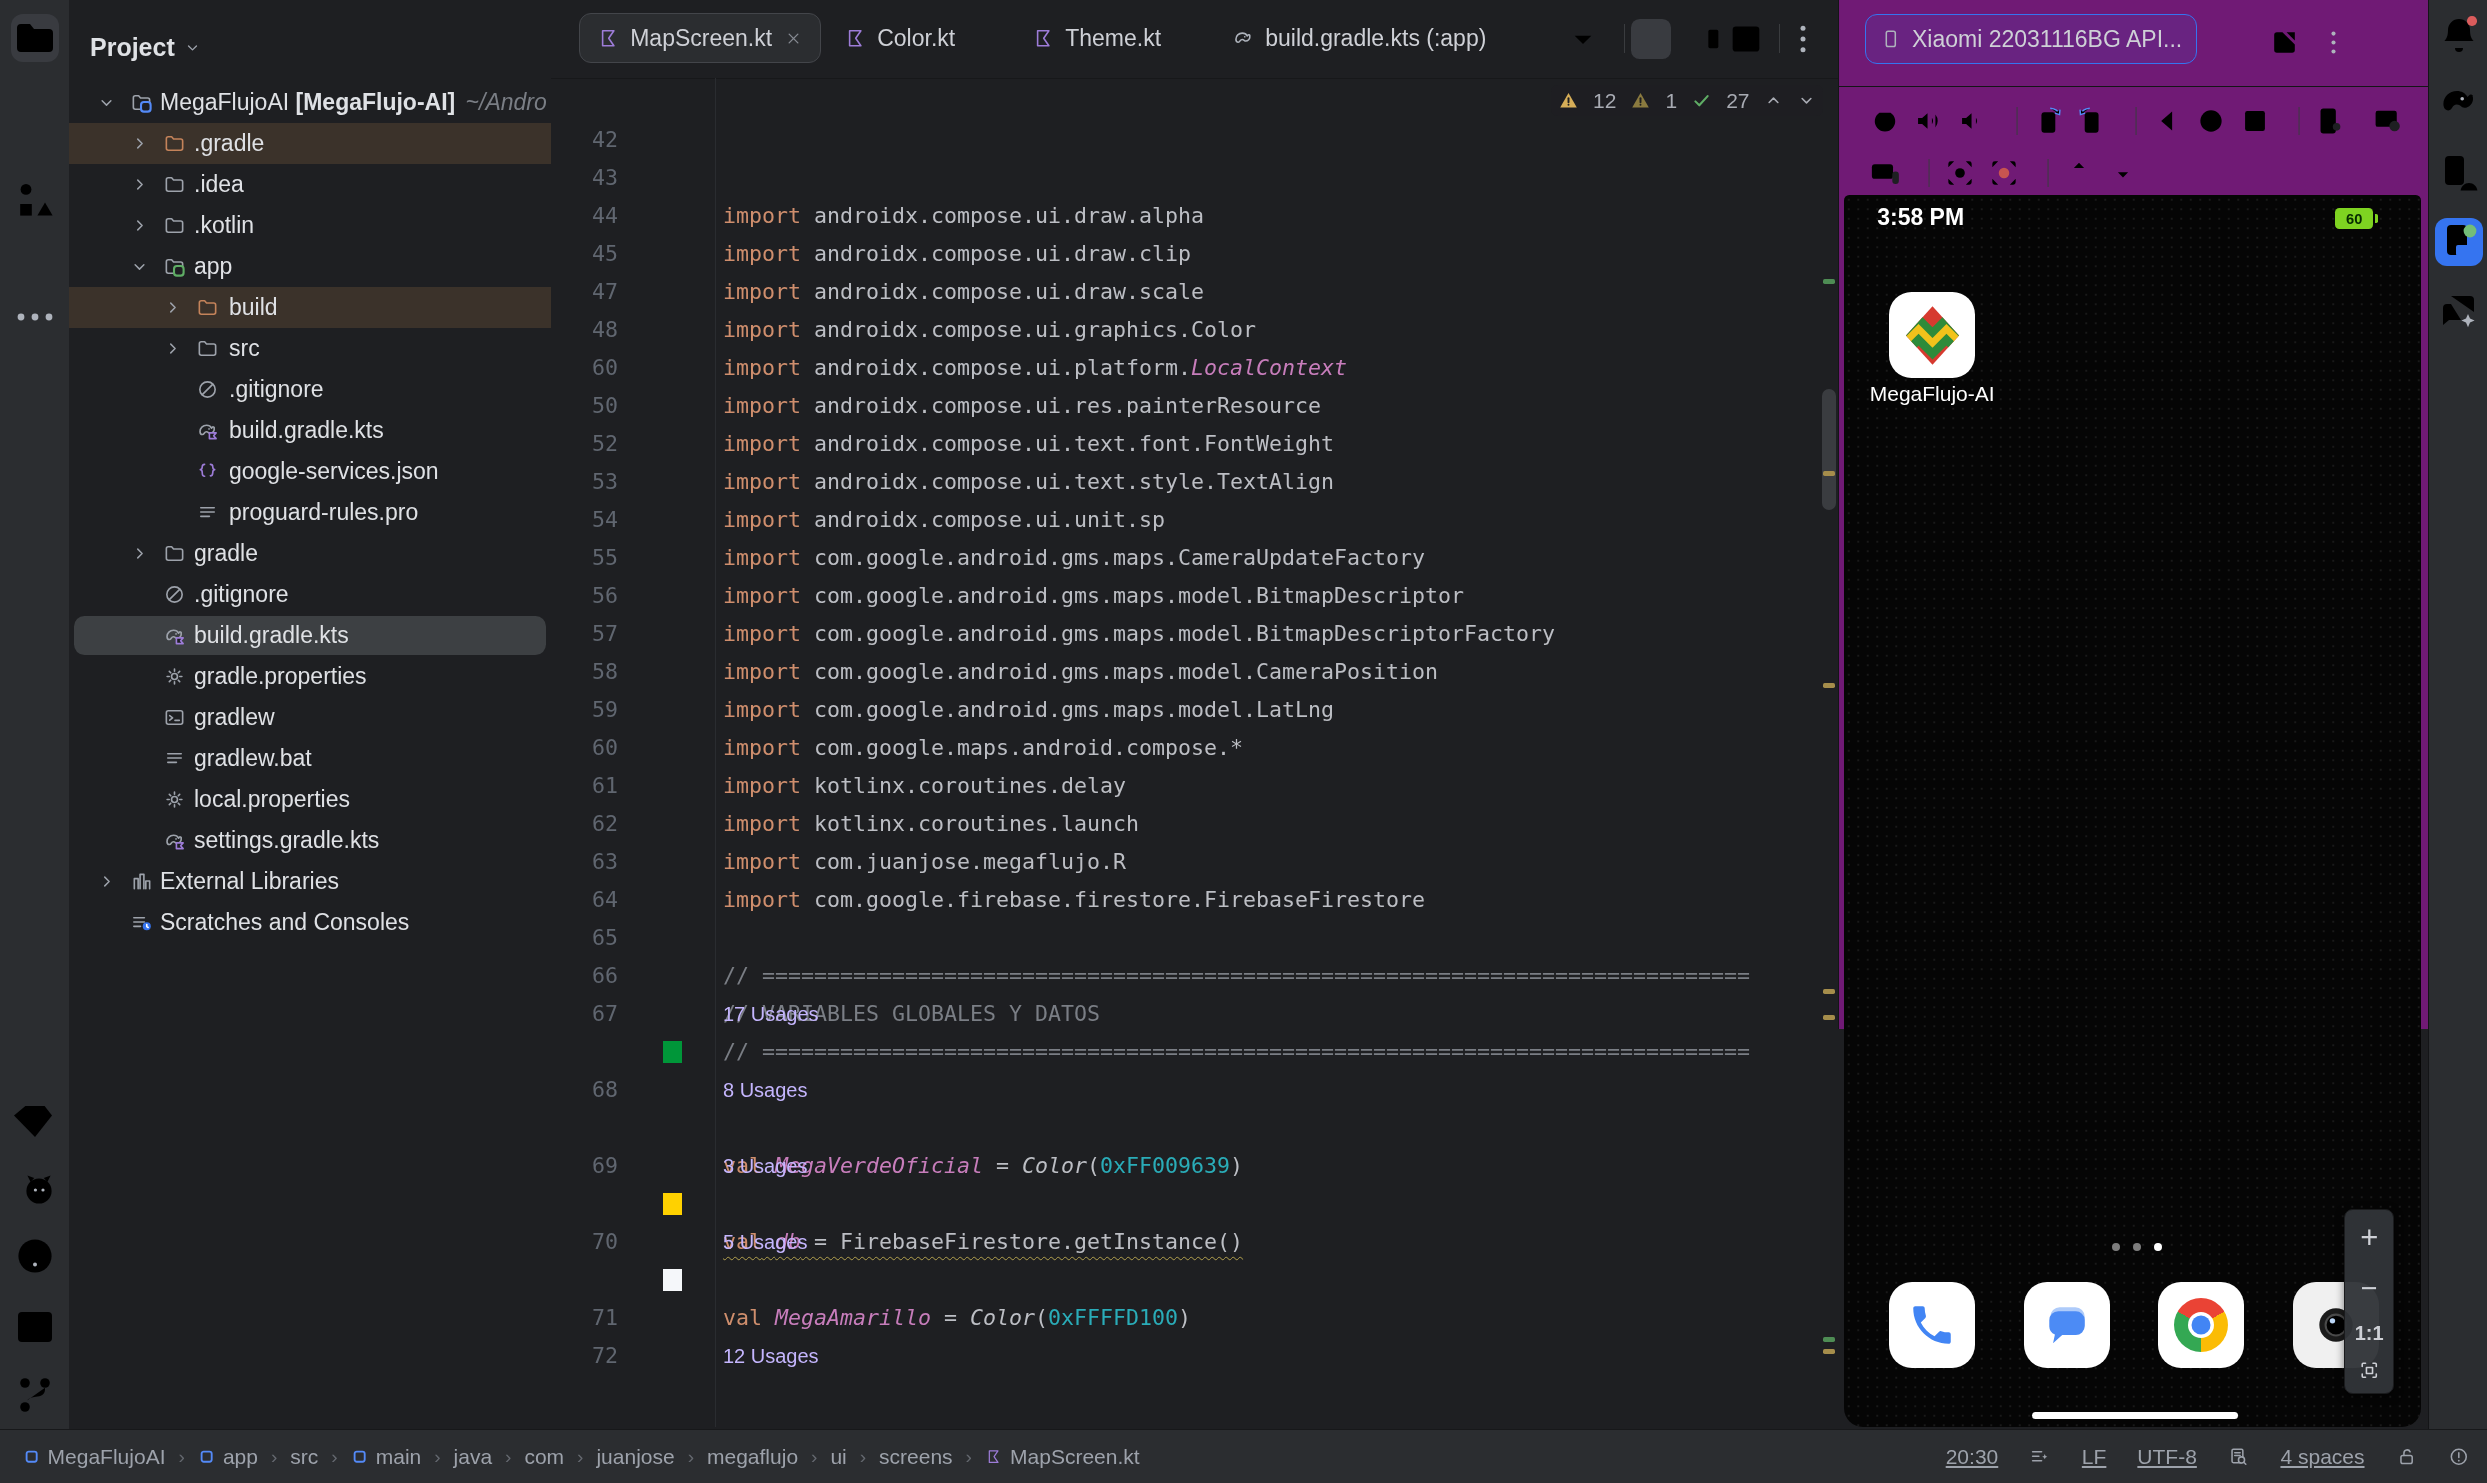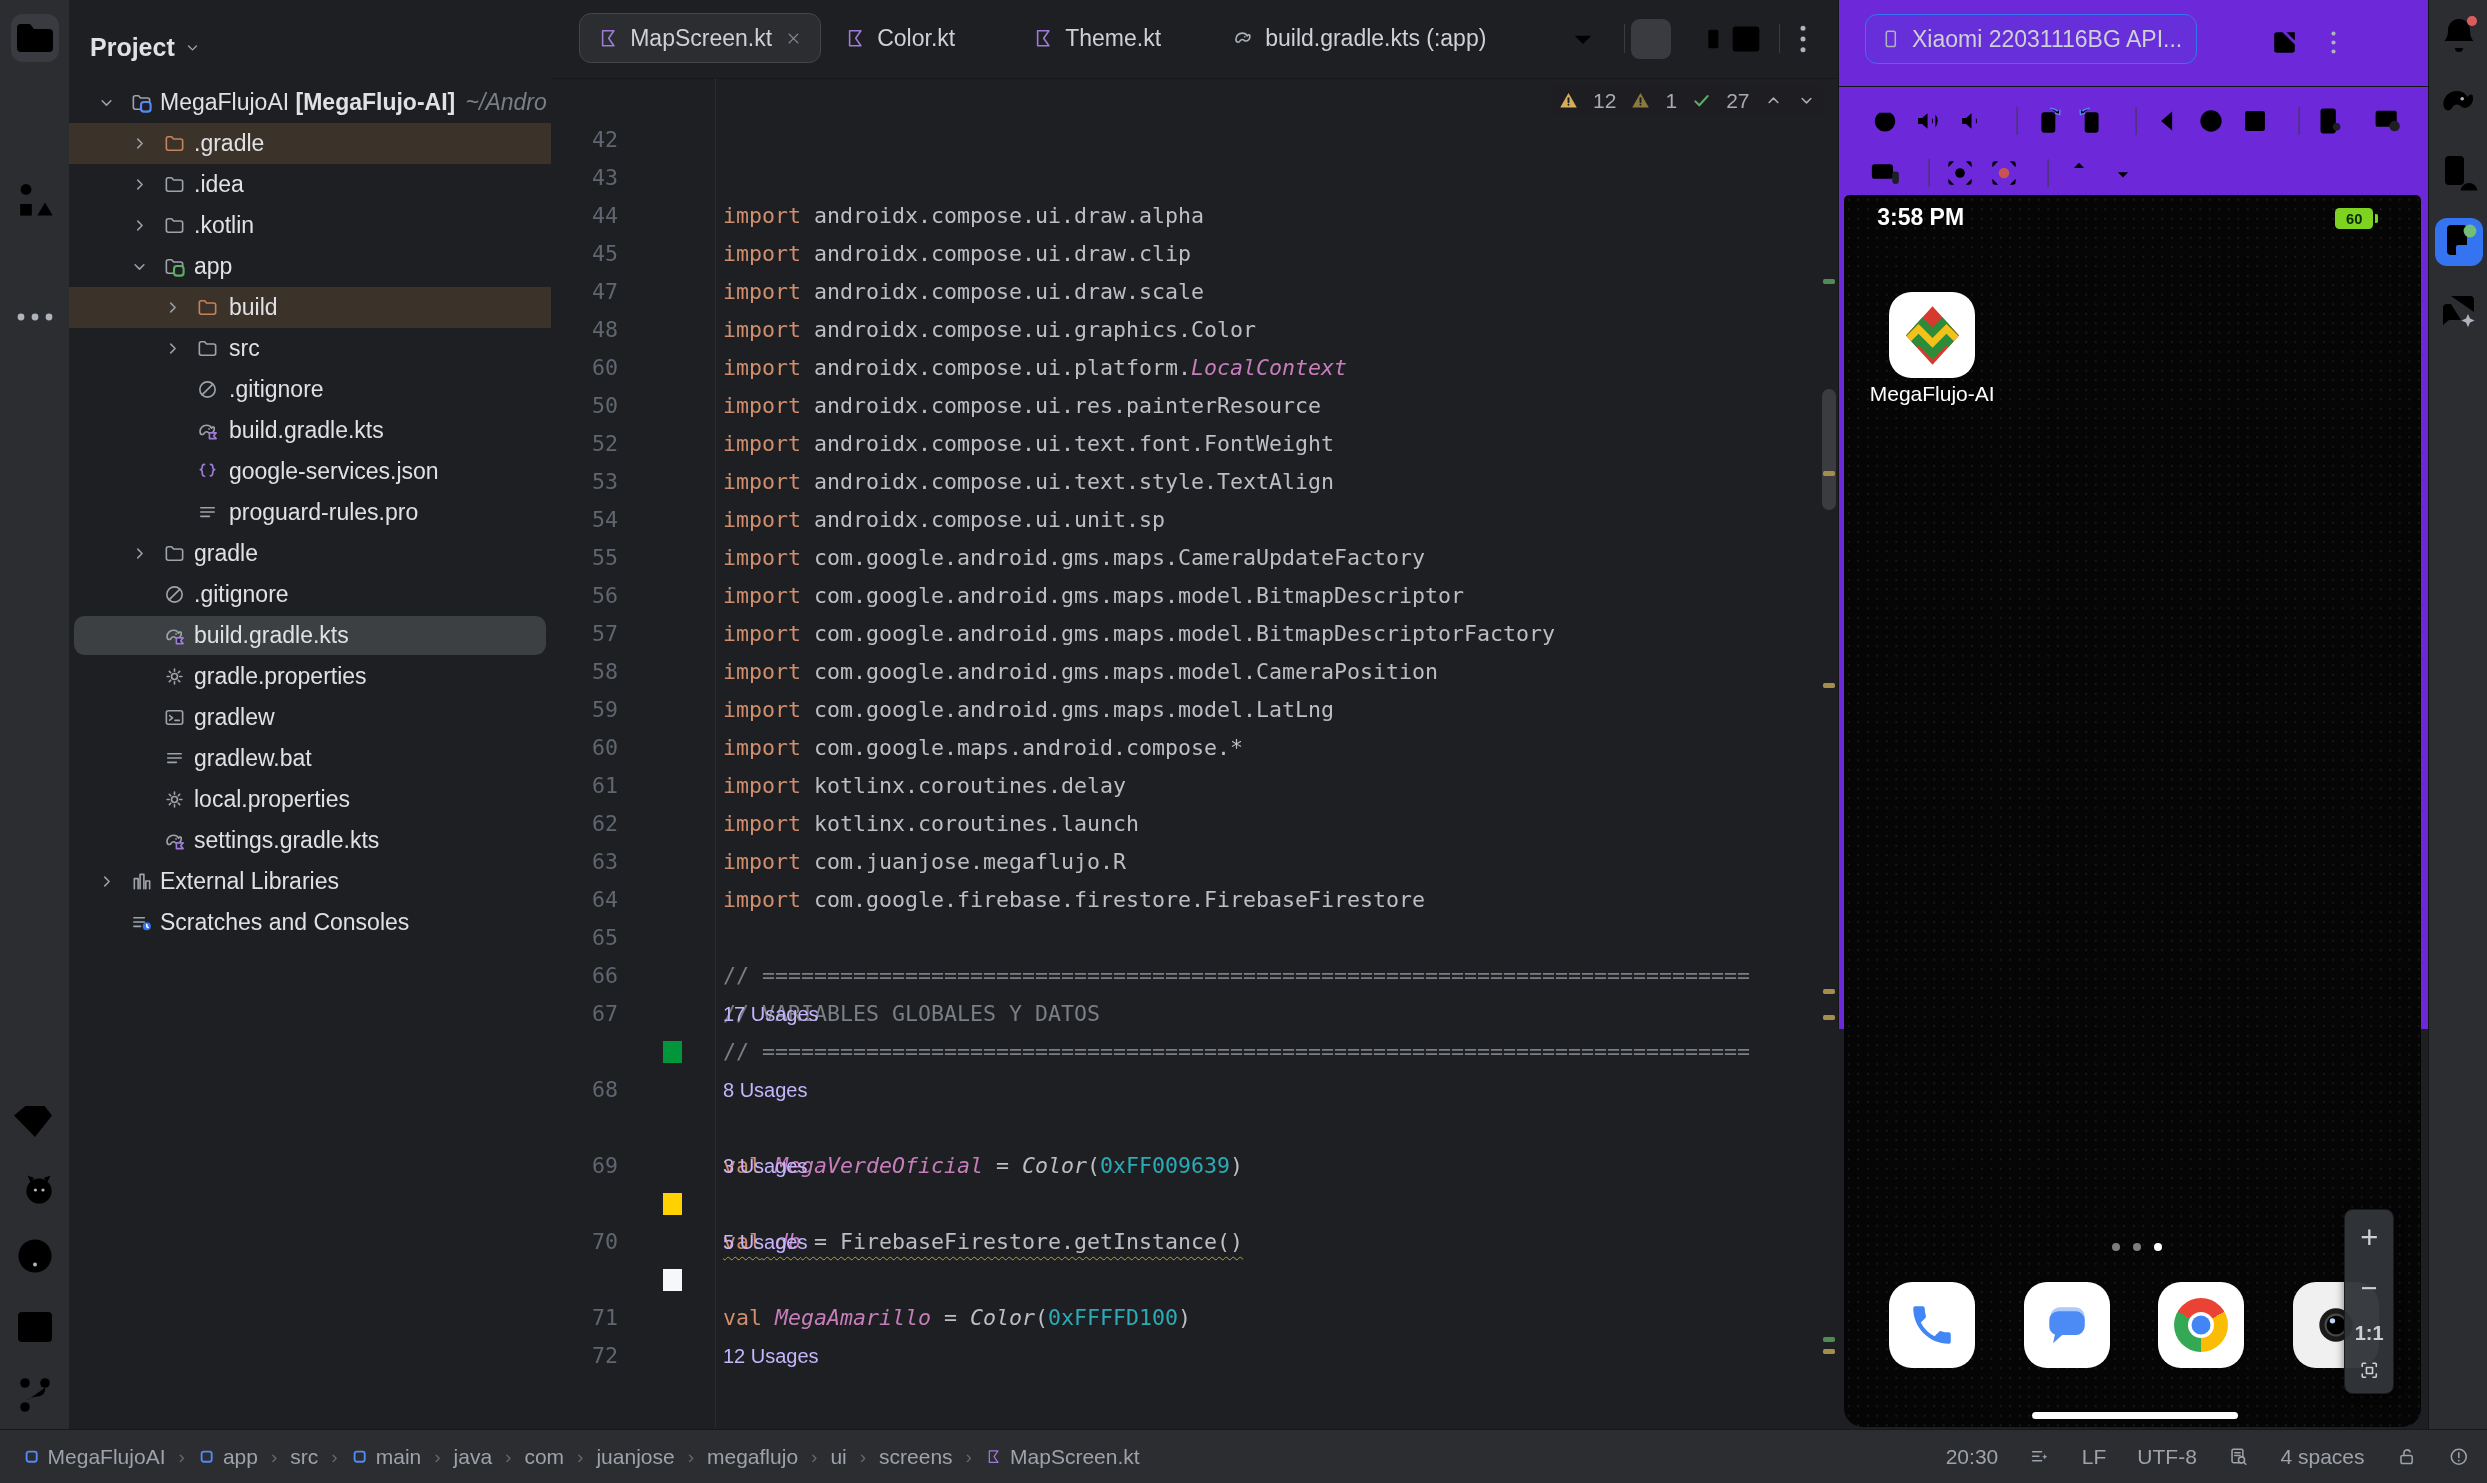--- a/index.html
+++ b/index.html
@@ -51,21 +51,21 @@
   .wavy{text-decoration:underline;text-decoration-style:wavy;text-decoration-color:#b3a14e;
         text-decoration-thickness:1.3px;text-underline-offset:7px;}
   #gutterline{position:absolute;left:164px;top:78px;width:0.9px;height:1349px;background:#2a2c30;}
   #inspect{position:absolute;right:15.5px;top:85px;display:flex;align-items:center;gap:14px;
            font-size:21px;color:#a8abb3;background:rgba(30,31,34,.85);padding:3.5px 7px;border-radius:7px;}
   #inspect .ic{font-size:21px;}
   #scroll{position:absolute;right:0;top:78px;width:19px;height:1349px;}
   #thumb{position:absolute;left:2.6px;width:14px;border-radius:7px;background:#4a4d51;opacity:.65;}
   .mark{position:absolute;left:3.5px;width:12px;height:5.2px;border-radius:1.7px;}
   
-  #device{left:1838px;top:0;width:591px;height:1029px;background:#6d28d9;border-left:0.9px solid #141517;}
+  #device{left:1838px;top:0;width:591px;height:1029px;background:#701a75;border-left:0.9px solid #141517;}
   #dtab{position:absolute;left:26px;top:14px;width:332px;height:50px;border:1.7px solid #3574f0;border-radius:12px;
         background:rgba(53,116,240,.1);display:flex;align-items:center;gap:10.4px;padding:0 14px;box-sizing:border-box;
         font-size:23px;color:#ced0d6;white-space:nowrap;overflow:hidden;cursor:pointer;}
   #dtab .ti{font-size:21.6px;color:#aeb3bc;position:relative;}
   .hbtn{position:absolute;top:26px;width:33px;height:33px;display:flex;align-items:center;justify-content:center;
         font-size:23px;color:#aeb3bc;cursor:pointer;}
   #dheader{position:absolute;left:0;top:0;width:100%;height:86px;border-bottom:0.9px solid #141517;}
   .dtool{position:absolute;transform:translate(-50%,-50%);width:35px;height:35px;display:flex;align-items:center;
          justify-content:center;font-size:25px;color:#9da2ab;cursor:pointer;}
   .dsep{position:absolute;transform:translate(-50%,-50%);width:0.9px;height:28px;background:#3a3c3f;}
@@ -103,21 +103,21 @@
      width:19px;height:19px;border-radius:50%;background:#4285f4;}
   
   #statusbar{left:0;top:1429px;width:2487px;height:54px;background:#2b2d30;border-top:0.9px solid #17181a;
      display:flex;align-items:center;font-size:21px;color:#9da2ab;}
   #crumbs{display:flex;align-items:center;gap:13px;margin-left:22.5px;white-space:nowrap;}
   #crumbs .sep{color:#64686f;font-size:19px;}
   #crumbs .bc{display:flex;align-items:center;gap:7.8px;cursor:pointer;}
   #crumbs .ic{font-size:17.3px;color:#548af7;}
   #crumbs .ic.kt{color:#9d7cd8;}
   #sright{margin-left:auto;display:flex;align-items:center;gap:31px;margin-right:17.3px;}
-  #sright .it{display:flex;align-items:flex-start;cursor:pointer;}
+  #sright .it{display:flex;align-items:flex-start;cursor:pointer;text-decoration:underline;}
   #sright .ic{font-size:21.6px;}
 </style>
 </head>
 <body>
 
 <div id="ide">
 
   <div class="abar abs" id="abarL" style="left:0;top:0;width:69px;height:1429px;border-right:0.9px solid #141517;">
       <div class="tool active" style="top:38px">
         <svg viewBox="0 0 24 24">

